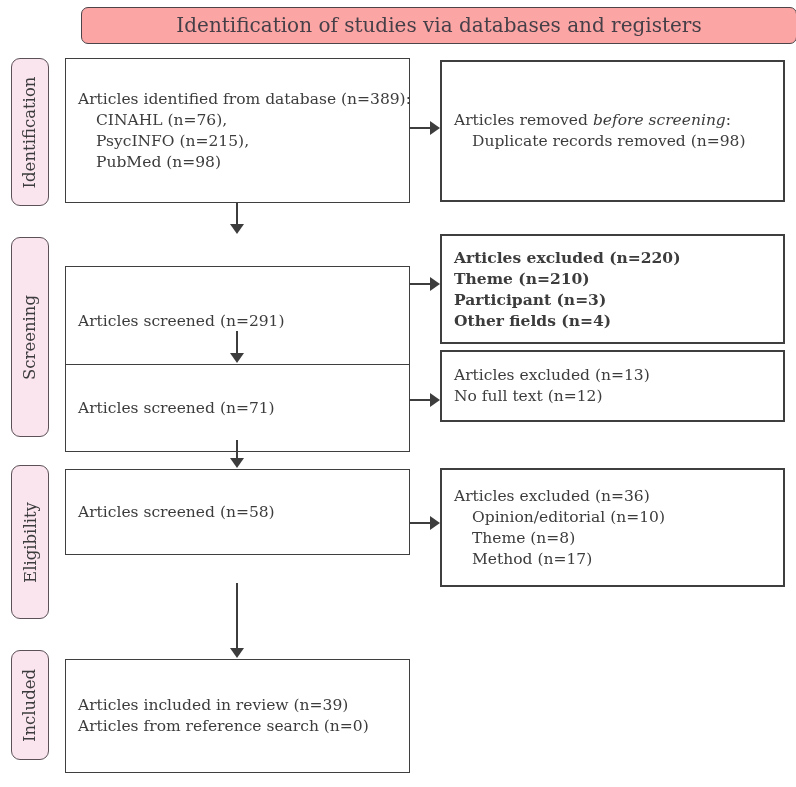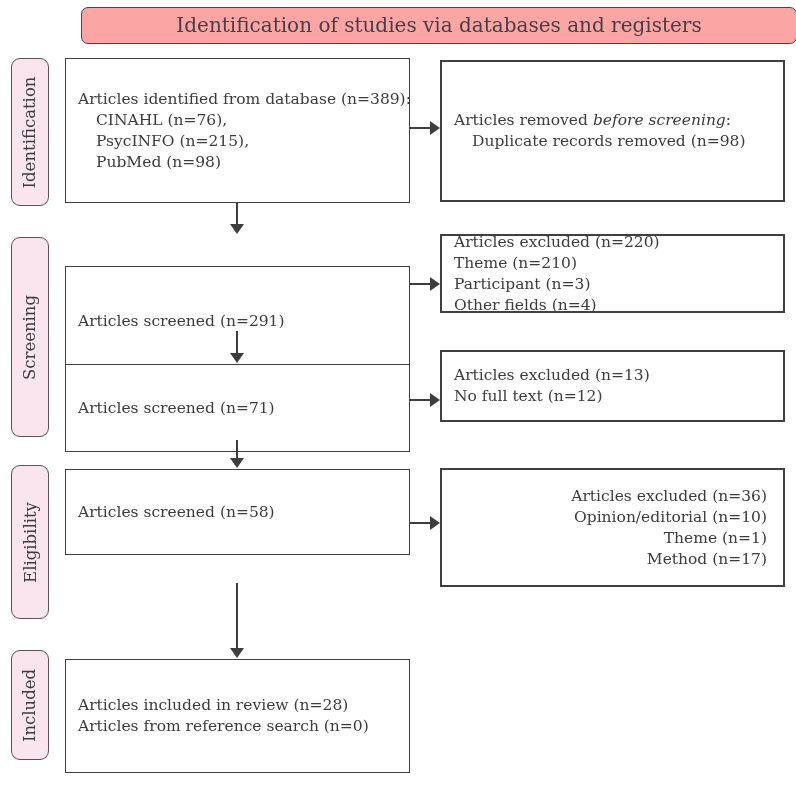--- a/index.html
+++ b/index.html
@@ -49,35 +49,35 @@
   .stage-screening      { top: 237px; height: 200px; }
   .stage-eligibility    { top: 465px; height: 154px; }
   .stage-included       { top: 650px; height: 110px; }
 
   
   .fbox {
     position: absolute;
     background: #ffffff;
     border: 1.7px solid #3f3f3f;
     display: flex; flex-direction: column; justify-content: center;
-    padding-left: 12px; padding-right: 16px;
+    padding-left: 12px; padding-right: 8px;
   }
   .col-left  { left: 65px;  width: 345px; }
   .col-right { left: 440px; width: 345px; border-width: 2px; }
 
   .box-identified   { top: 58px;  height: 145px; }
   .box-screened-291 { top: 247px; height: 111px; margin-top: 19px;  }
   .box-screened-71  { top: 364px; height: 88px;  }
   .box-screened-58  { top: 469px; height: 86px; }
   .box-included     { top: 659px; height: 114px; }
 
   .box-removed      { top: 60px;  height: 142px; }
-  .box-excluded-220 { top: 234px; height: 79px;  }
+  .box-excluded-220 { top: 234px; height: 110px; font-weight: bold;  }
   .box-excluded-13  { top: 350px; height: 72px;  }
-  .box-excluded-36  { top: 468px; height: 119px; text-align: right; }
+  .box-excluded-36  { top: 468px; height: 119px; }
 
   .line { white-space: nowrap; }
   .indent { padding-left: 18px; }
   .italic { font-style: italic; }
 
   
   .vline {
     position: absolute;
     left: 236px; width: 2px;
     background: #3d3d3d;
@@ -156,26 +156,26 @@
     <div class="line">No full text (n=12)</div>
   </div>
 
   <div class="fbox col-left box-screened-58">
     <div class="line">Articles screened (n=58)</div>
   </div>
 
   <div class="fbox col-right box-excluded-36">
     <div class="line">Articles excluded (n=36)</div>
     <div class="line indent">Opinion/editorial (n=10)</div>
-    <div class="line indent">Theme (n=1)</div>
+    <div class="line indent">Theme (n=8)</div>
     <div class="line indent">Method (n=17)</div>
   </div>
 
   <div class="fbox col-left box-included">
-    <div class="line">Articles included in review (n=28)</div>
+    <div class="line">Articles included in review (n=39)</div>
     <div class="line">Articles from reference search (n=0)</div>
   </div>
 
   <div class="vline" style="top:203px;height:23px;"></div>
   <div class="head-down" style="top:224px;"></div>
 
   <div class="vline" style="top:331px;height:24px;"></div>
   <div class="head-down" style="top:353px;"></div>
 
   <div class="vline" style="top:440px;height:20px;"></div>

